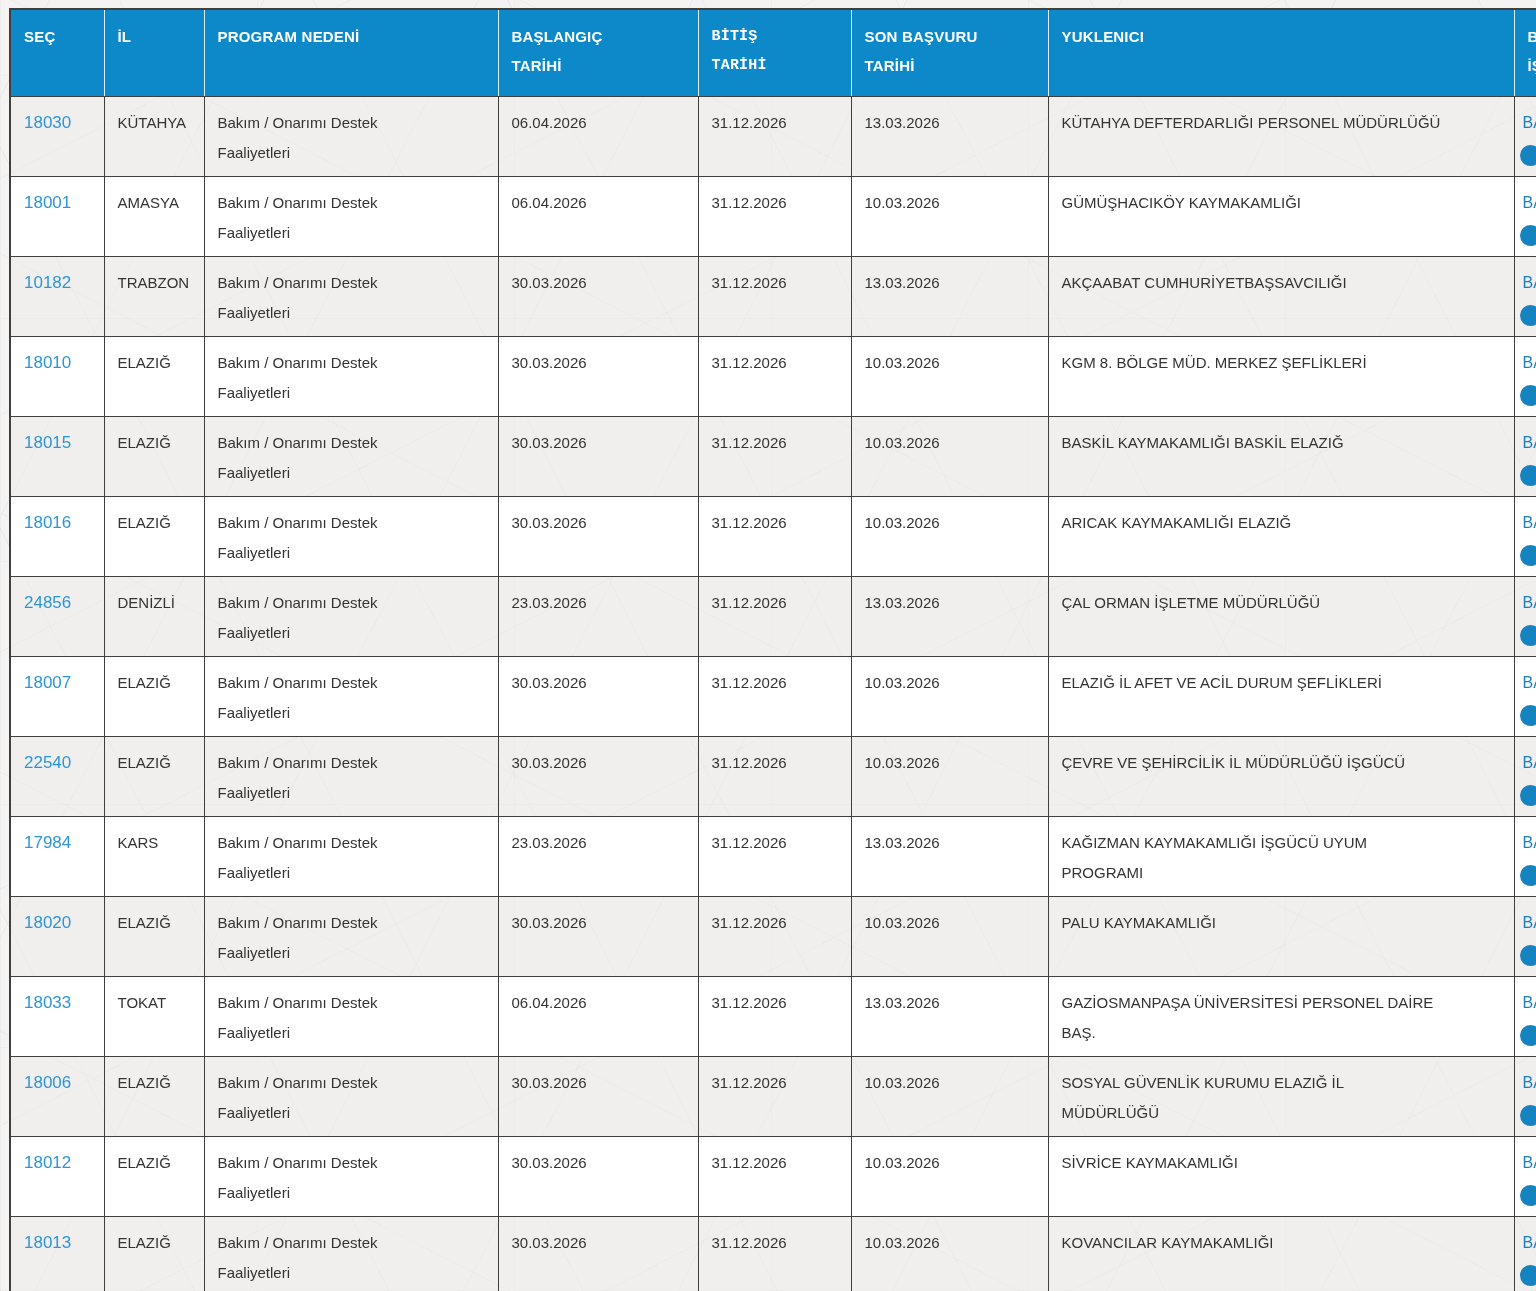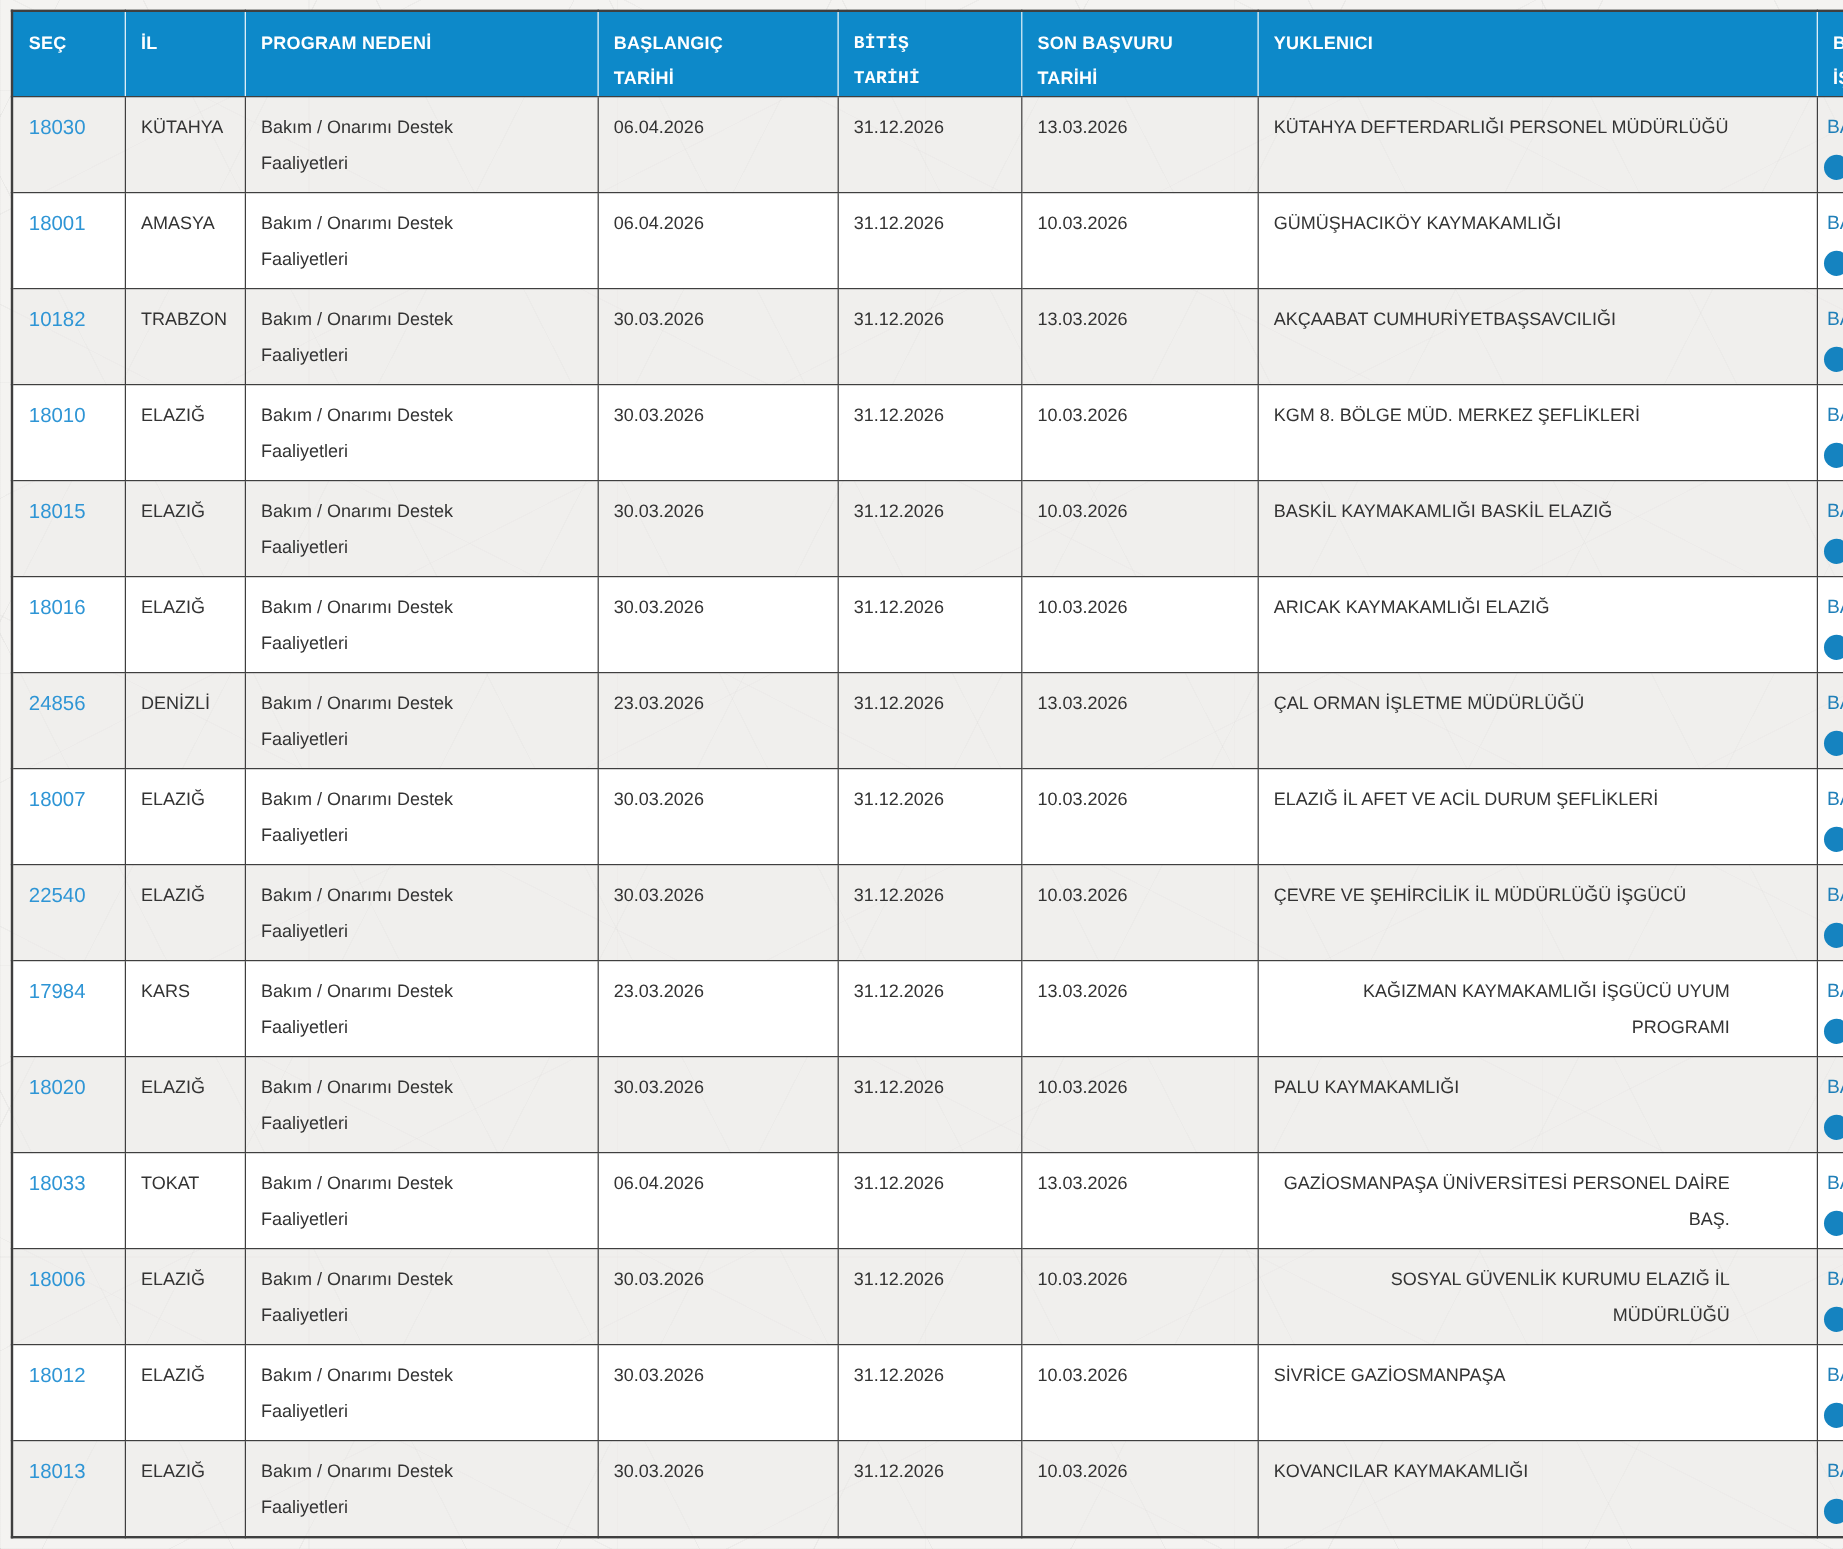--- a/index.html
+++ b/index.html
@@ -27,21 +27,21 @@
   }
 
   col.c-sec { width:94px; }  col.c-il { width:100px; }
   col.c-neden { width:294px; } col.c-bas { width:200px; }
   col.c-bit { width:153px; }  col.c-son { width:197px; }
   col.c-yuk { width:466px; }  col.c-act { width:200px; }
 
   thead th {
     background:#0d89c9; color:#ffffff; font-weight:bold;
     text-align:left; vertical-align:top;
-    height:71px; padding:12px 10px 0 13px; line-height:29px;
+    height:71px; padding:12px 10px 16px 13px; line-height:29px;
     border-left:1px solid rgba(255,255,255,0.85);
     border-bottom:1px solid #3f3f3f;
     font-size:15px; letter-spacing:0.2px;
   }
   thead th:first-child { border-left:none; }
   thead th .hlbl { display:inline-block; }
   thead th.h-bas .hlbl { max-width:115px; }
   thead th.h-bit .hlbl { max-width:70px;font-family:Liberation Mono, monospace; }
   thead th.h-son .hlbl { max-width:125px; }
   thead th.h-act .hlbl { max-width:95px; }
@@ -50,21 +50,21 @@
     border:1px solid #3f3f3f;
     vertical-align:top;
     height:80px; padding:11px 8px 0 13px; line-height:30px;
     background:transparent;
   }
   tbody tr.row-even td { background:#ffffff; }
   tbody tr.row-odd  td { background:rgba(236,235,233,0.55); }
 
   a.sec-link { color:#2e95d5; text-decoration:none; font-size:17px; }
   td.cell-neden .wrap { display:inline-block; max-width:210px; }
-  td.cell-yuk  .wrap { display:inline-block; max-width:380px;text-align:right; }
+  td.cell-yuk  .wrap { display:inline-block; max-width:380px; }
 
   td.cell-act { padding-left:5px; }
   a.apply-link { color:#1f7fb8; text-decoration:none; font-size:16px; margin-left:3px; }
   .circle-icon {
     display:block; width:21px; height:21px; border-radius:50%;
     background:#1583c0; margin:7px 0 0 0;
   }
 </style>
 </head>
 <body>
@@ -291,21 +291,21 @@
   </tr>
         <tr class="row-even">
     <td class="cell-sec">
       <a href="#" class="sec-link">18012</a>
     </td>
     <td class="cell-il">ELAZIĞ</td>
     <td class="cell-neden"><span class="wrap">Bakım / Onarımı Destek Faaliyetleri</span></td>
     <td class="cell-bas">30.03.2026</td>
     <td class="cell-bit">31.12.2026</td>
     <td class="cell-son">10.03.2026</td>
-    <td class="cell-yuk"><span class="wrap">SİVRİCE GAZİOSMANPAŞA</span></td>
+    <td class="cell-yuk"><span class="wrap">SİVRİCE KAYMAKAMLIĞI</span></td>
     <td class="cell-act">
       <a href="#" class="apply-link">BAŞVUR</a>
       <span class="circle-icon"></span>
     </td>
   </tr>
         <tr class="row-odd">
     <td class="cell-sec">
       <a href="#" class="sec-link">18013</a>
     </td>
     <td class="cell-il">ELAZIĞ</td>

